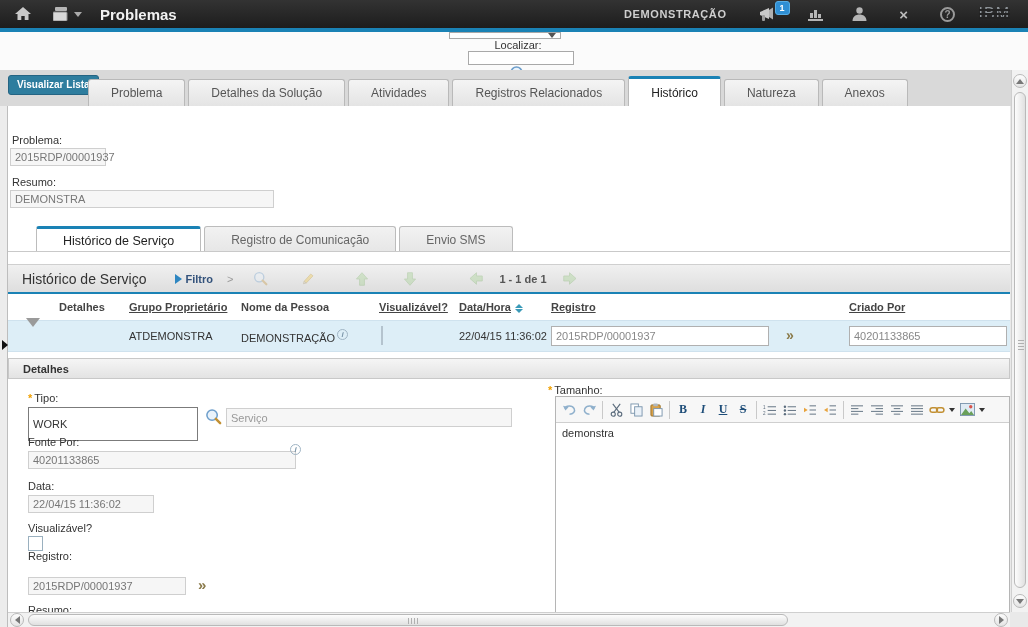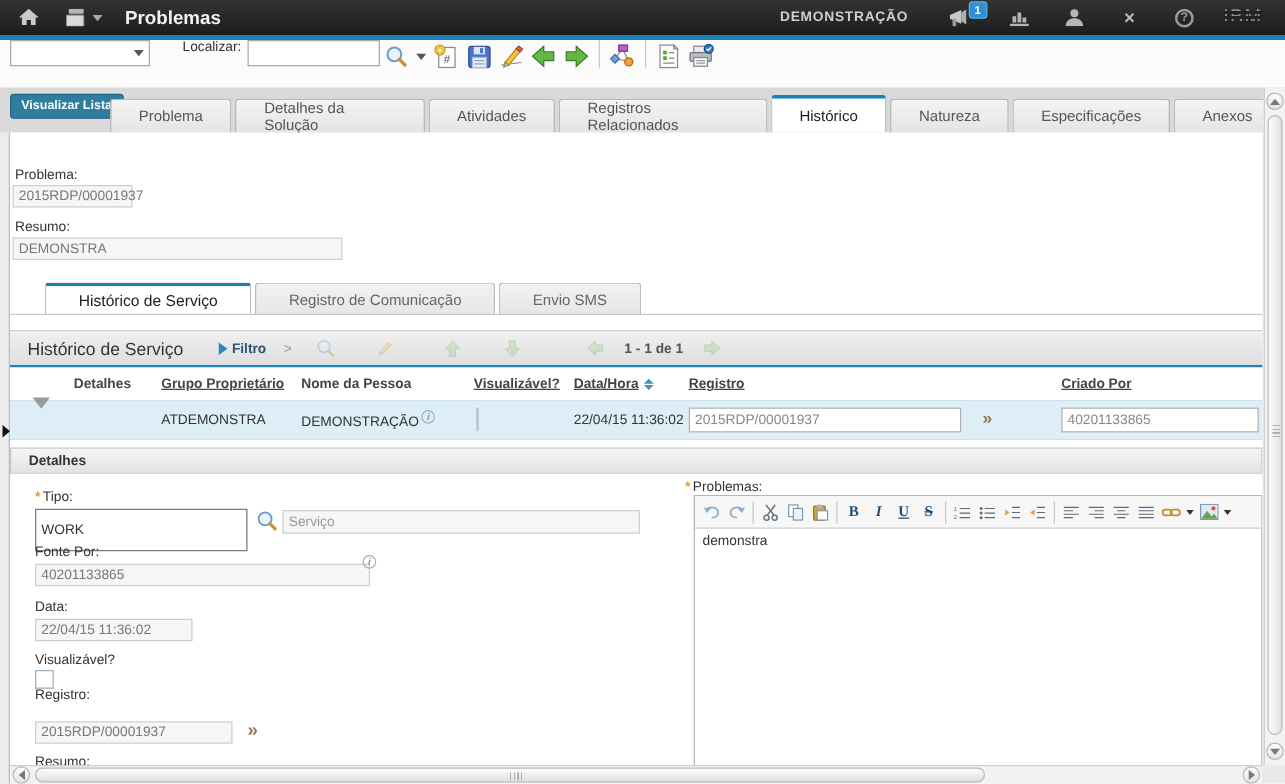--- a/index.html
+++ b/index.html
@@ -19,21 +19,21 @@
   .ibm { position:relative; font-weight:normal; font-size:16px; color:#8e9499; letter-spacing:1px; margin:0 18px 0 10px; }
   .ibm::after { content:""; position:absolute; inset:2px 0 3px 0;
     background:repeating-linear-gradient(to bottom, transparent 0 2px, #222 2px 4px); }
   .xglyph { font-size:15px; color:#bbb; font-weight:bold; }
   .helpc { width:15px; height:15px; border:2px solid #9a9a9a; border-radius:50%; color:#9a9a9a;
     font-size:10px; font-weight:bold; display:flex; align-items:center; justify-content:center; }
   .bluestrip { position:absolute; left:0; top:28px; width:1028px; height:4px; background:#1a82b5; }
 
   
   .toolbar { position:absolute; left:0; top:32px; width:1028px; height:48px; background:#fbfbfb;
-    border-bottom:1px solid #c6c6c6; display:flex; align-items:flex-start; padding-left:8px; }
+    border-bottom:1px solid #c6c6c6; display:flex; align-items:center; padding-left:8px;flex-direction:column; }
   .tb-select { width:112px; height:21px; background:#fff; border:1px solid #a9a9a9; display:flex;
     align-items:center; justify-content:flex-end; padding-right:4px; margin-right:26px; }
   .caret { width:0; height:0; border-left:4px solid transparent; border-right:4px solid transparent; border-top:5px solid #555; }
   .lbl { font-size:11px; color:#333; }
   .tb-input { width:106px; height:21px; border:1px solid #a9a9a9; background:#fff; margin-left:5px; font-size:11px; padding:0 3px; }
   .tbi { width:26px; height:26px; display:flex; align-items:center; justify-content:center; cursor:pointer; }
   .tbsep { width:1px; height:22px; background:#c8c8c8; margin:0 5px; }
   .dim { opacity:.35; }
 
   
@@ -280,21 +280,20 @@
 
   <div class="tabbar">
     <span class="listtab">Visualizar Lista</span>
     <div class="tabs">
       <span class="tab">Problema</span>
       <span class="tab">Detalhes da Solução</span>
       <span class="tab">Atividades</span>
       <span class="tab">Registros Relacionados</span>
       <span class="tab active">Histórico</span>
       <span class="tab">Natureza</span>
-      <span class="tab">Especificações</span>
       <span class="tab">Anexos</span>
     </div>
   </div>
 
   <div class="leftstrip"></div>
   <span class="collapse-handle"></span>
 
   <div class="content">
 
     <span class="flabel" style="left:4px; top:28px">Problema:</span>
@@ -404,21 +403,21 @@
 
     <span class="flabel" style="left:20px; top:416px">Visualizável?</span>
     <span style="position:absolute; left:20px; top:430px; width:15px; height:15px; background:#fff; border:1px solid #9ab0bf"></span>
 
     <span class="flabel" style="left:20px; top:444px">Registro:</span>
     <span class="rofield" style="left:20px; top:471px; width:158px">2015RDP/00001937</span>
     <span class="dbl" style="position:absolute; left:190px; top:470px; font-size:15px">»</span>
 
     <span class="flabel" style="left:20px; top:498px">Resumo:</span>
 
-    <span class="flabel" style="left:540px; top:278px"><span class="req">*</span><span>Problemas:</span></span>
+    <span class="flabel" style="left:540px; top:278px"><span class="req">*</span><span>Tamanho:</span></span>
     <div class="editor">
       <div class="edrow1">
         <span class="edi">
             <svg width="15" height="13" viewBox="0 0 16 14">
               <path d="M3 6 C4 2.5 11 2 13 6 C14.5 9 12 12 8 12" fill="none" stroke="#8fb0cc" stroke-width="1.6"></path>
               <path d="M1 3 L3.6 8 L7 4.5 Z" fill="#8fb0cc"></path>
             </svg>
           </span>
         <span class="edi">
             <svg width="15" height="13" viewBox="0 0 16 14">

